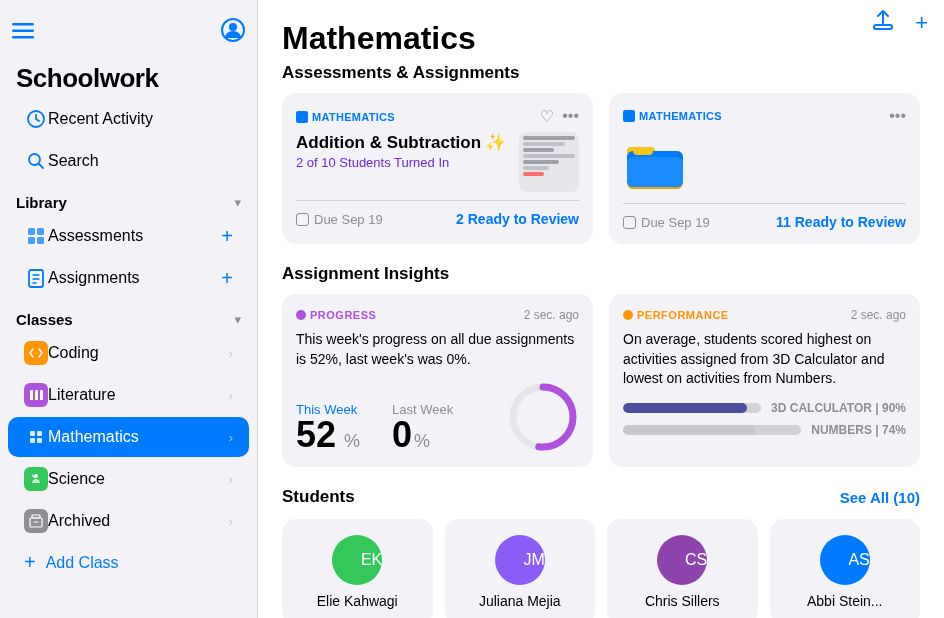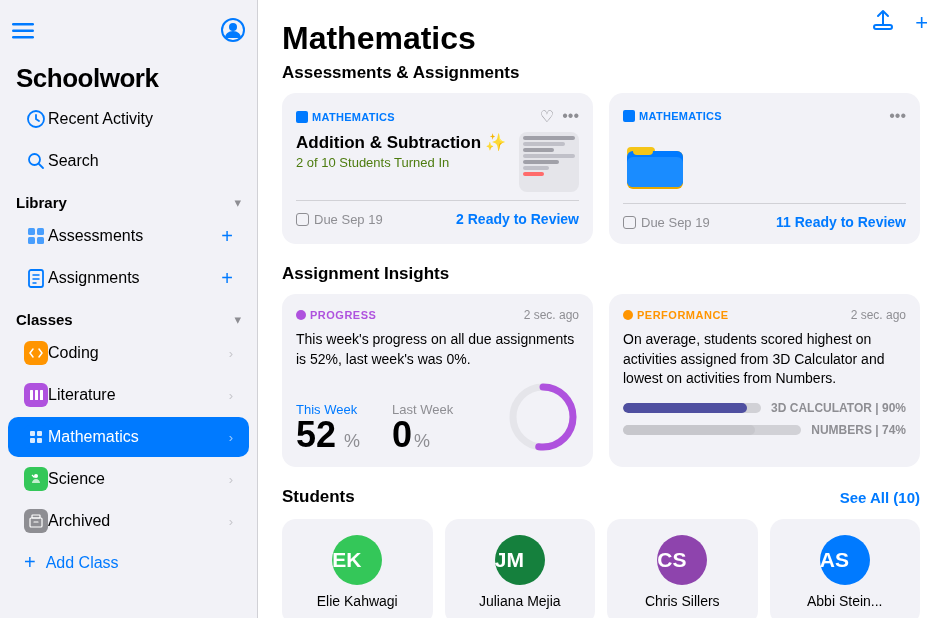--- a/index.html
+++ b/index.html
@@ -183,21 +183,21 @@
 
     .card-title {
       font-size: 17px;
       font-weight: 600;
       color: #000;
       margin-bottom: 2px;
     }
 
     .card-subtitle {
       font-size: 13px;
-      color: #4d7c0f;
+      color: #6d28d9;
       margin-bottom: 10px;
     }
 
     .card-footer {
       display: flex;
       align-items: center;
       justify-content: space-between;
       padding-top: 10px;
       border-top: 1px solid #d1d1d6;
       margin-top: 8px;
@@ -359,23 +359,23 @@
       min-width: 120px;
       max-width: 160px;
     }
 
     .student-avatar {
       width: 50px;
       height: 50px;
       border-radius: 50%;
       display: flex;
       align-items: center;
-      justify-content: flex-start;
-      font-size: 21px;
-      font-weight: 700;
+      justify-content: flex-end;
+      font-size: 16px;
+      font-weight: 400;
       color: #fff;
     }
 
     .student-name {
       font-size: 14px;
       font-weight: 500;
       color: #000;
       text-align: right;
     }
 
@@ -731,21 +731,21 @@
     </div>
 
     <div class="students-row">
       <div class="student-card">
         <div class="student-avatar" style="background:#34c759;">
           <span>EK</span>
         </div>
         <span class="student-name">Elie Kahwagi</span>
       </div>
       <div class="student-card">
-        <div class="student-avatar" style="background:#15803d;">
+        <div class="student-avatar" style="background:#8b5cf6;">
           <span>JM</span>
         </div>
         <span class="student-name">Juliana Mejia</span>
       </div>
       <div class="student-card">
         <div class="student-avatar" style="background:#8e44ad;">
           <span>CS</span>
         </div>
         <span class="student-name">Chris Sillers</span>
       </div>

